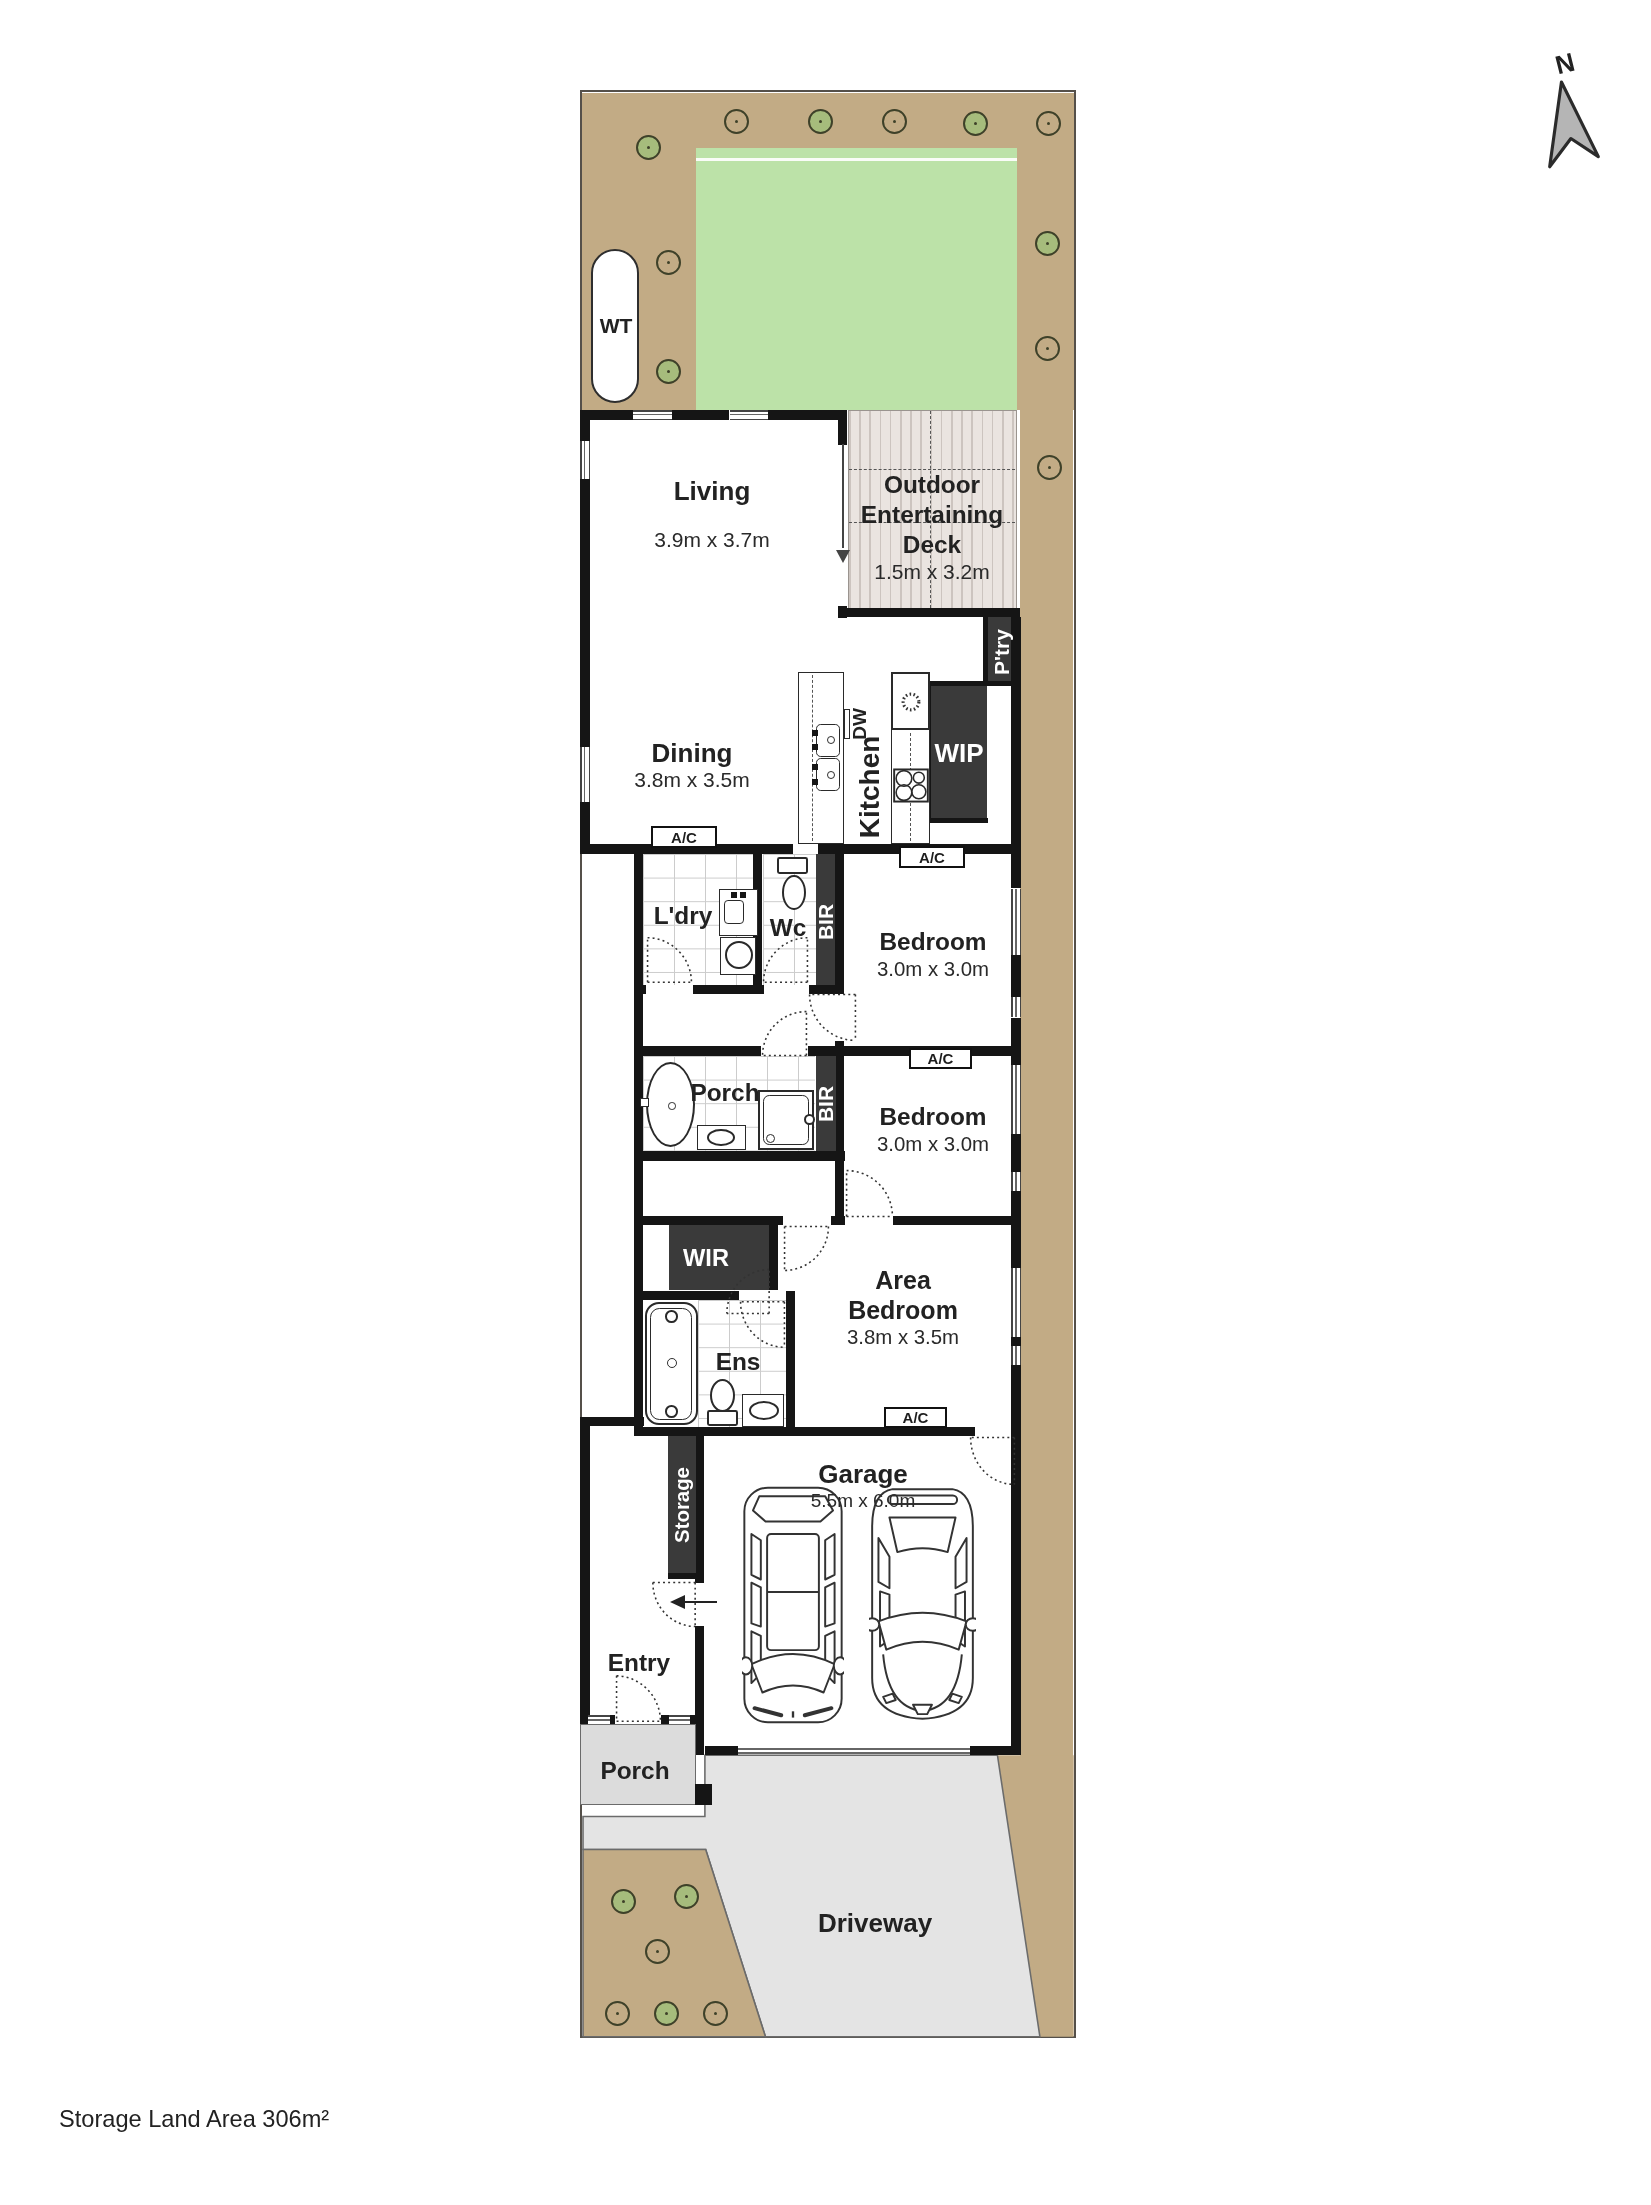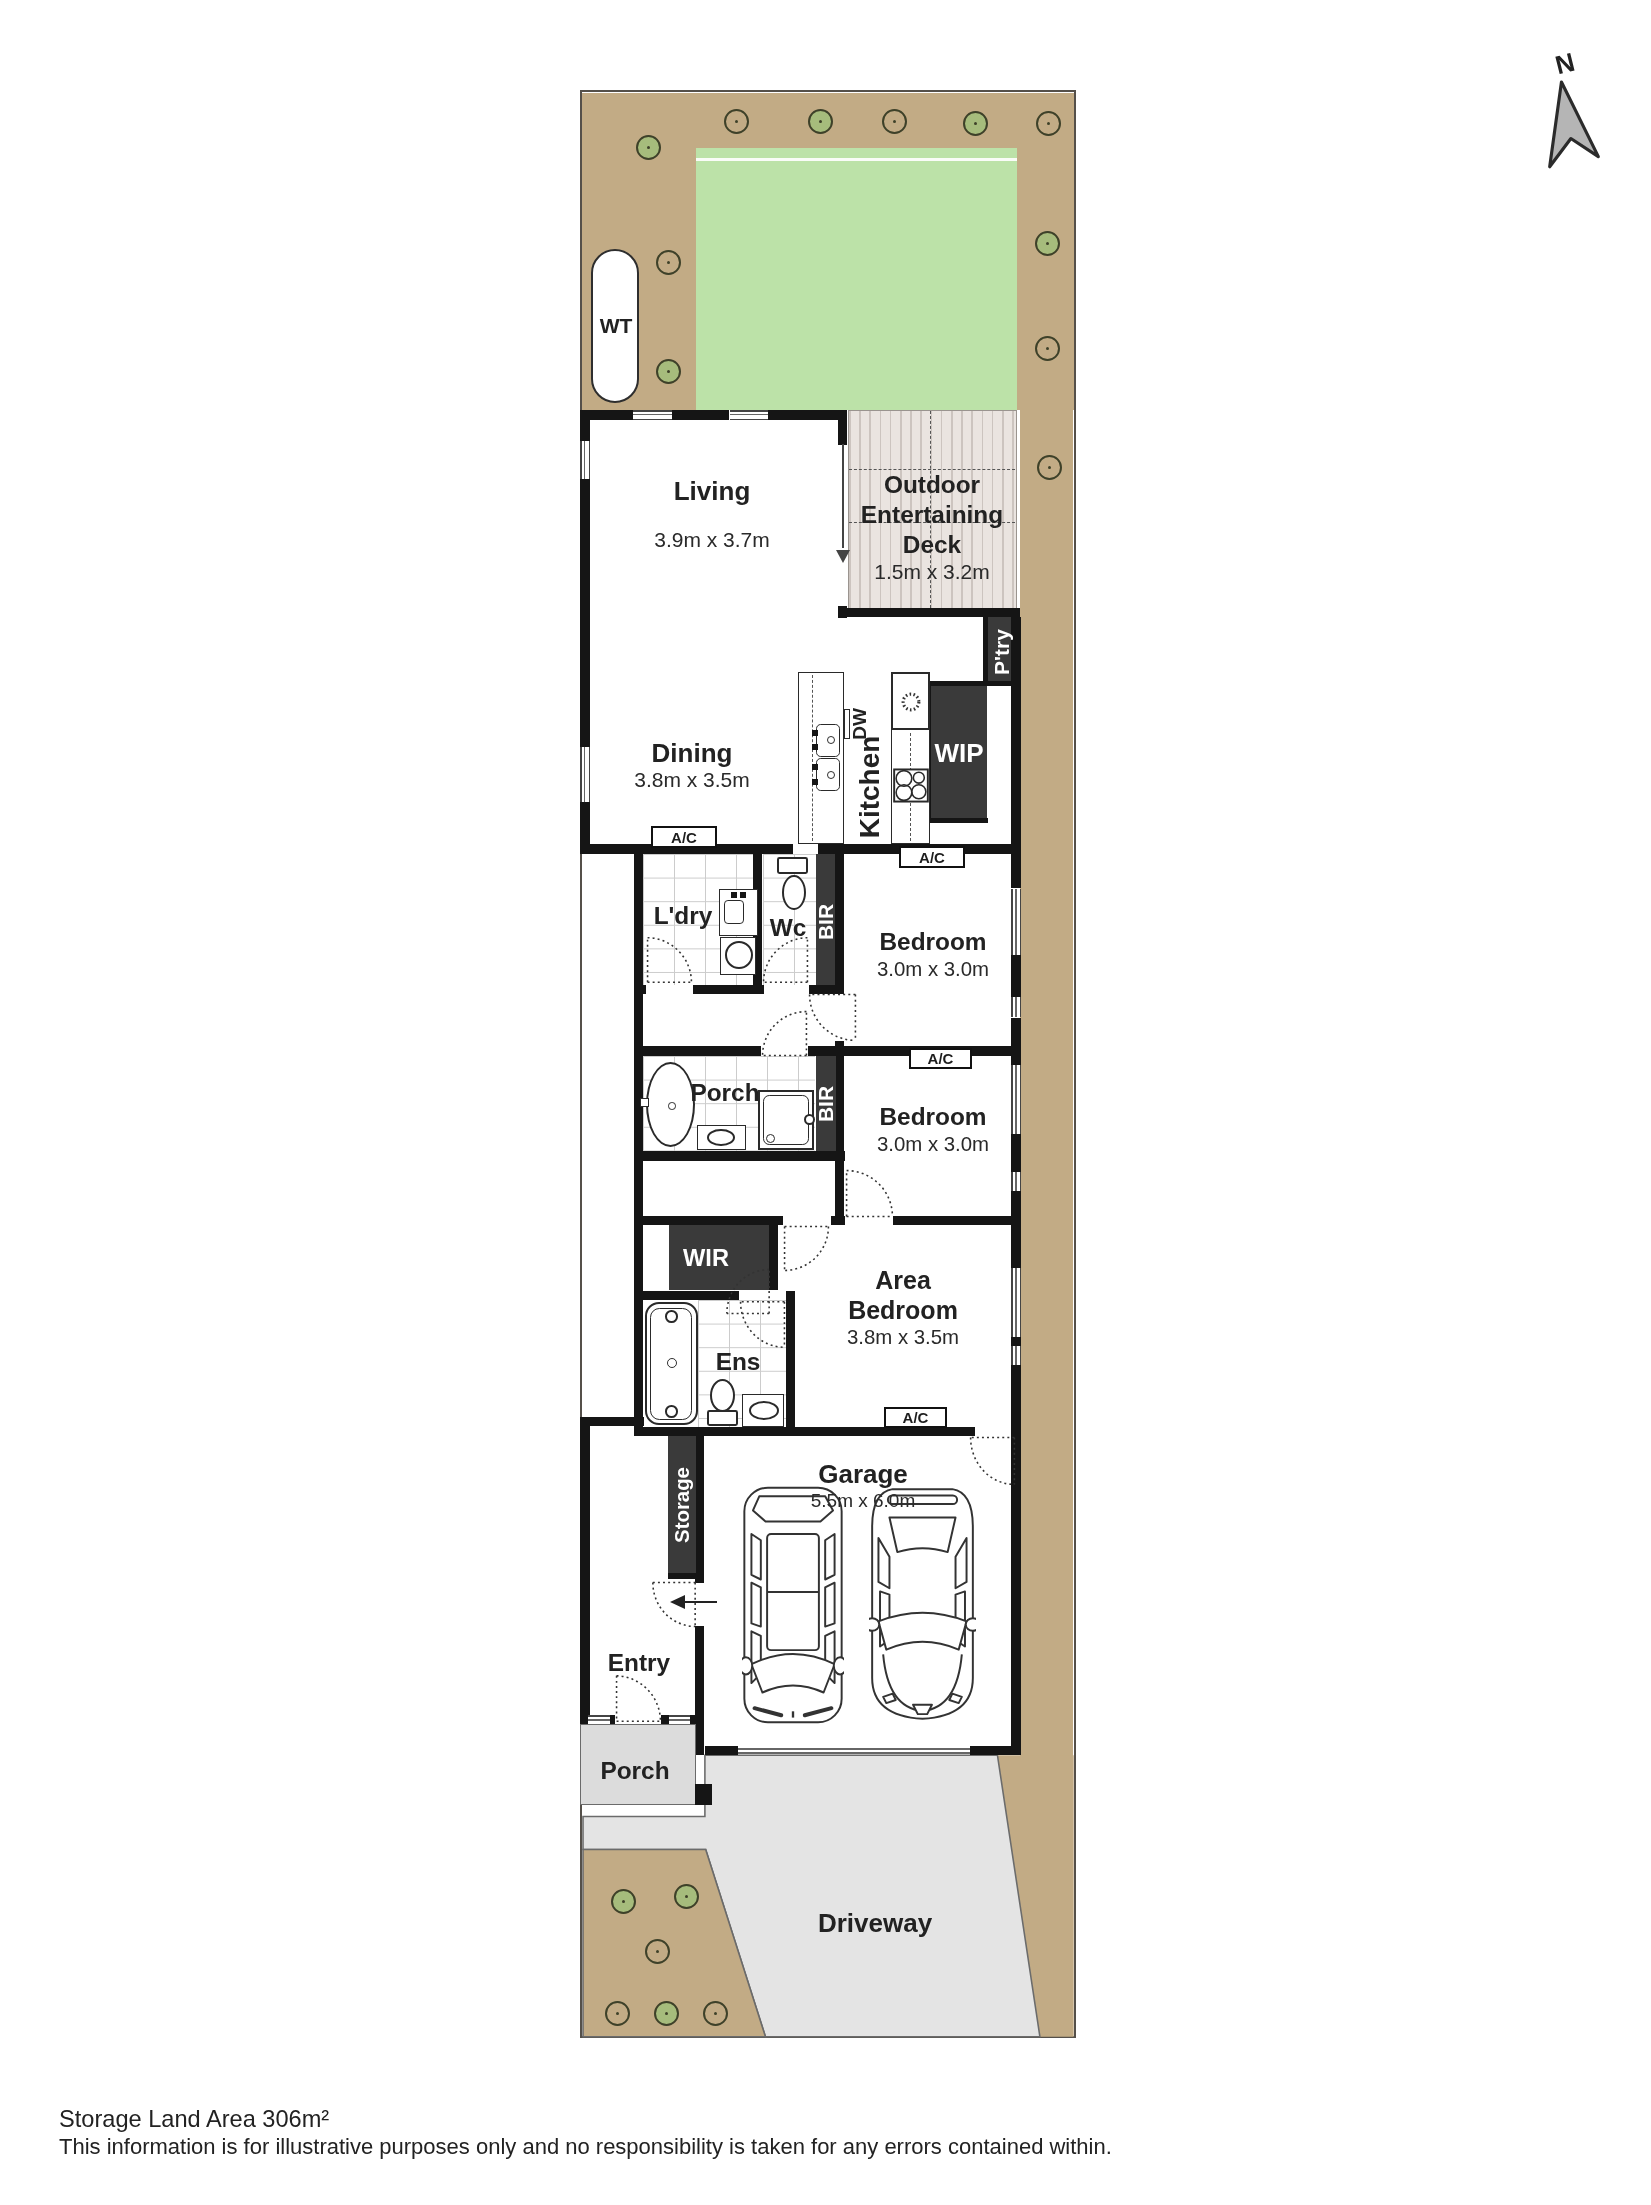--- a/index.html
+++ b/index.html
@@ -380,15 +380,14 @@
   <div class="lbl" style="left:639px;top:1663px;font-size:24.4px;">Entry</div>
   <div class="lbl" style="left:635px;top:1771px;font-size:24.4px;">Porch</div>
   <div class="lbl" style="left:875px;top:1923px;font-size:26px;">Driveway</div>
 
   <div class="lbl" style="left:1565px;top:64px;font-size:26px;font-weight:700;transform:translate(-50%,-50%) rotate(-14deg);">N</div>
   <svg class="abs" width="102" height="157" style="left:1534px;top:31px;" viewBox="0 0 130 200">
     <polygon points="35,65 82,160 47,137 20,173" fill="#b5b5b5" stroke="#2b2b2b" stroke-width="4" stroke-linejoin="round"></polygon>
   </svg>
 
   <div class="abs" style="left:59px;top:2106px;font-size:23.6px;color:#222;">Storage Land Area 306m²</div>
-  <div class="abs" style="left:59px;top:2134px;font-size:22px;color:#222;">This information is for illustrative purposes only and no responsibility is taken for any errors contained within.</div>
 </div>
 
 
 </body></html>

